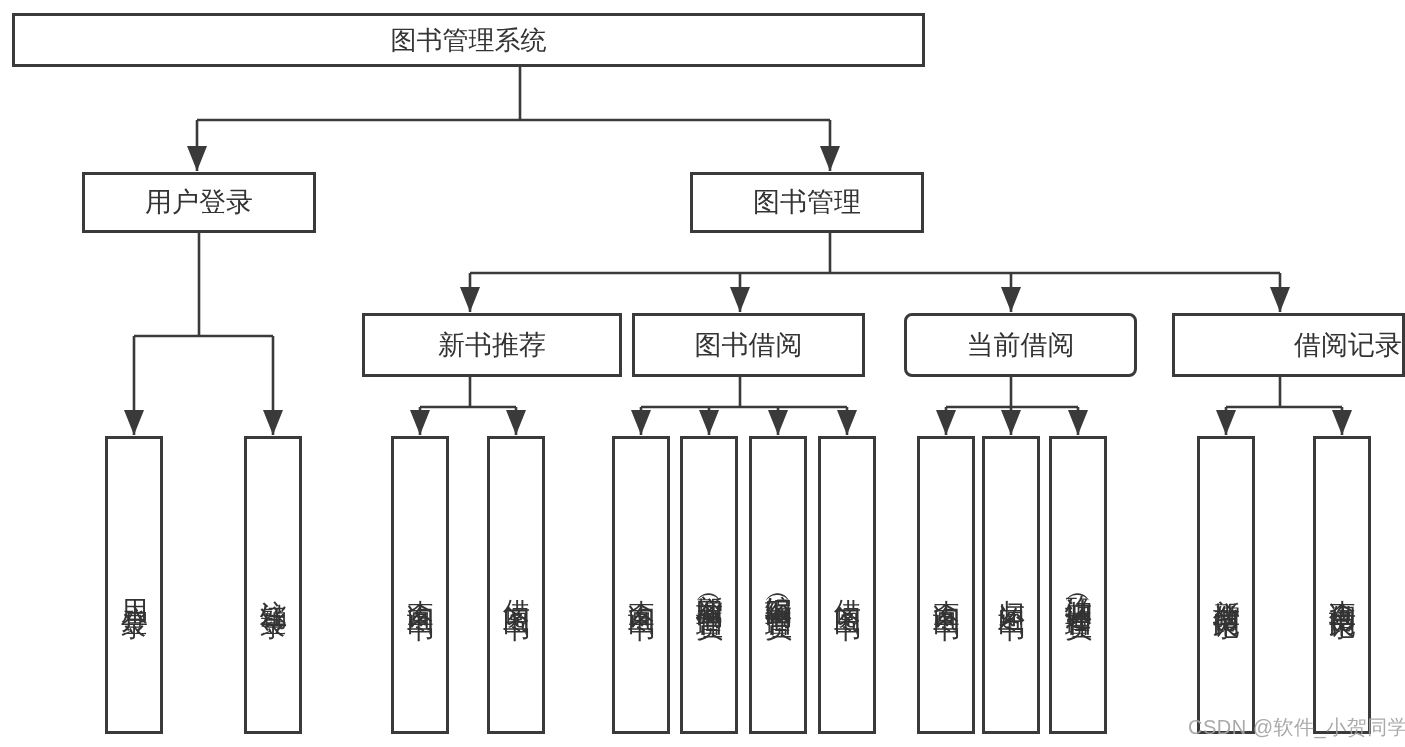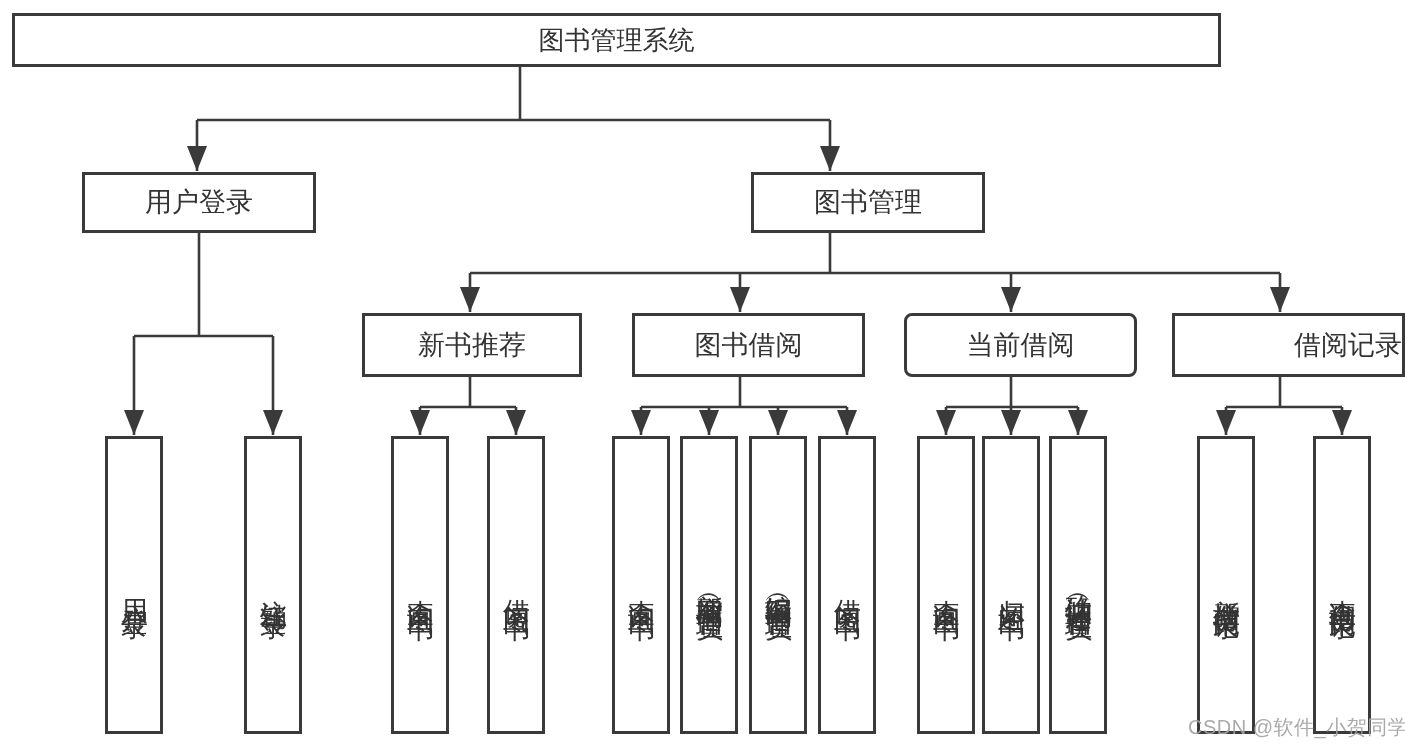--- a/index.html
+++ b/index.html
@@ -113,32 +113,32 @@
       <path d="M1011,407 V435" marker-end="url(#arw)"></path>
       <path d="M1078,407 V435" marker-end="url(#arw)"></path>
 
       <path d="M1280,377 V407"></path>
       <path d="M1226,407 H1342"></path>
       <path d="M1226,407 V435" marker-end="url(#arw)"></path>
       <path d="M1342,407 V435" marker-end="url(#arw)"></path>
     </g>
   </svg>
 
-  <div class="node title" style="left:12px; top:13px; width:1209px; height:54px;">
+  <div class="node title" style="left:12px; top:13px; width:913px; height:54px;">
     <span>图书管理系统</span>
   </div>
 
   <div class="node lvl2" style="left:82px;">
     <span>用户登录</span>
   </div>
-  <div class="node lvl2" style="left:751px;align-items:center;">
+  <div class="node lvl2" style="left:690px;align-items:center;">
     <span>图书管理</span>
   </div>
 
-  <div class="node lvl3" style="left:362px; width:220px;">
+  <div class="node lvl3" style="left:362px; width:260px;">
     <span>新书推荐</span>
   </div>
   <div class="node lvl3" style="left:632px;">
     <span>图书借阅</span>
   </div>
   <div class="node lvl3" style="left:904px;border-radius:8px;">
     <span>当前借阅</span>
   </div>
   <div class="node lvl3" style="left:1172px;justify-content:flex-end;">
     <span>借阅记录</span>

